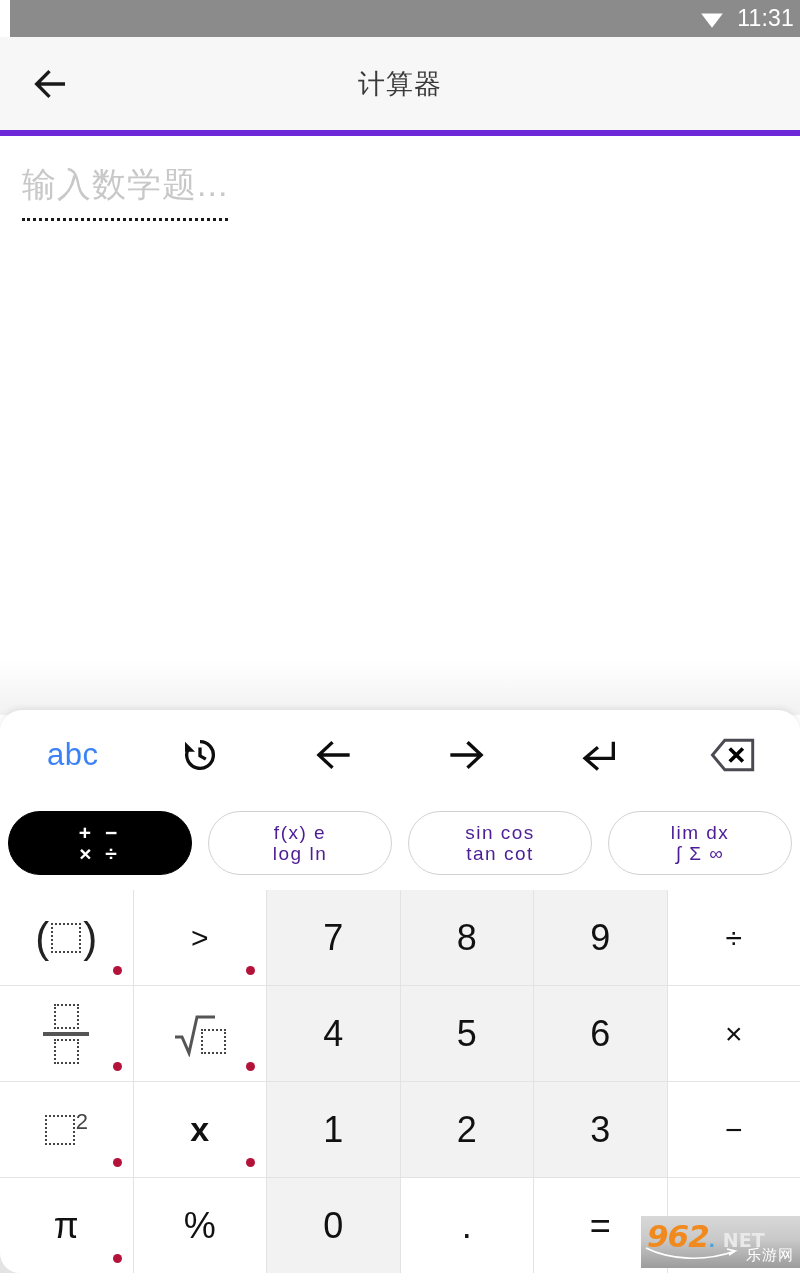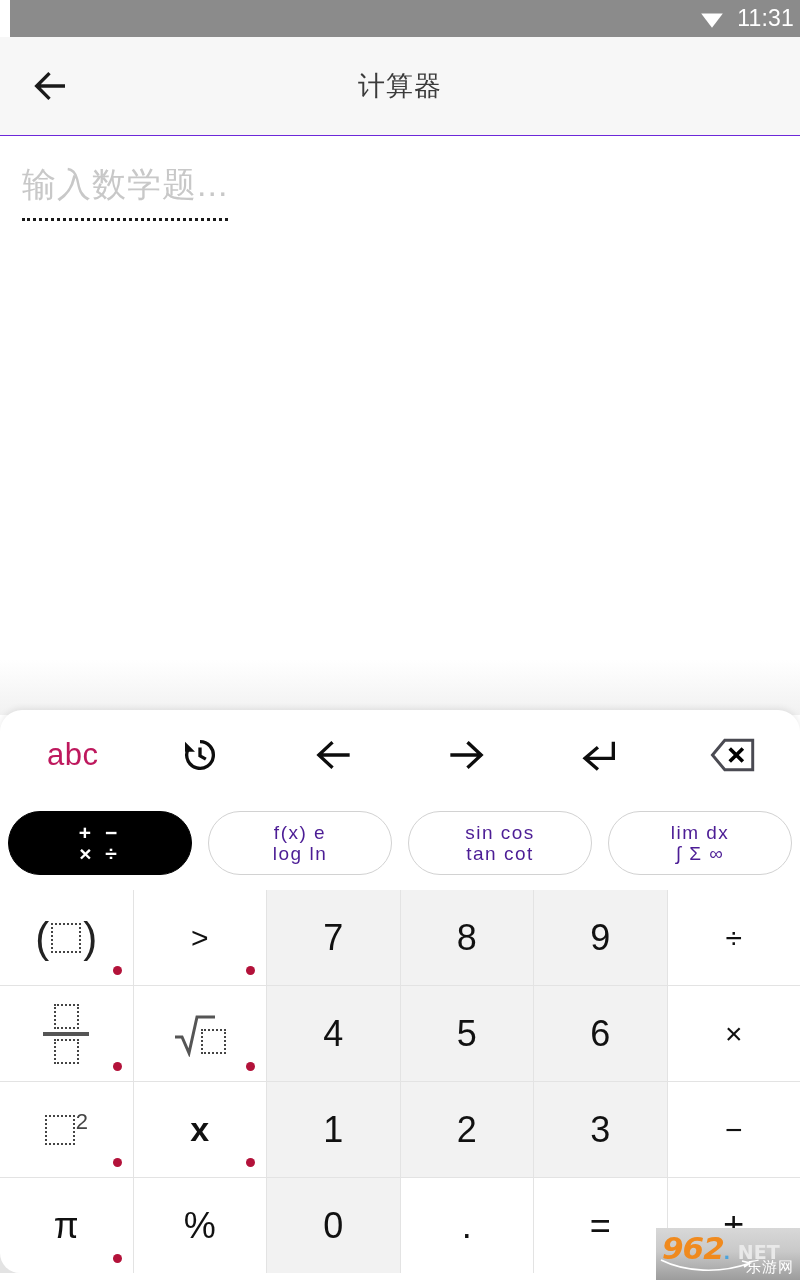--- a/index.html
+++ b/index.html
@@ -19,21 +19,21 @@
   }
   .wifi-icon{ width:26px; height:26px; display:block; margin-right:12px; }
   .status-time{
     color:#ffffff; font-size:23px; letter-spacing:.2px;
     font-family:"Liberation Sans", sans-serif;
   }
 
   
   .appbar{
     position:absolute; left:0; top:37px; width:800px; height:99px;
-    background:#f7f7f7; border-bottom:1px solid #6d28d9;
+    background:#f7f7f7; border-bottom:6px solid #6d28d9;
     display:flex; align-items:center;
   }
   .back-btn{
     width:72px; height:72px; margin-left:14px;
     display:flex; align-items:center; justify-content:center;
     cursor:pointer;
   }
   .back-btn svg{ display:block; }
   .appbar-title{
     position:absolute; left:0; right:0; text-align:center;
@@ -69,21 +69,21 @@
   }
 
   
   .kb-toolbar{
     height:90px; display:flex; align-items:center;
   }
   .tool-btn{
     flex:1; height:90px; display:flex; align-items:center; justify-content:center;
     cursor:pointer;
   }
-  .tool-abc{ font-size:31px; color:#be185d; letter-spacing:.5px;margin-left:12px; }
+  .tool-abc{ font-size:31px; color:#3b82f6; letter-spacing:.5px;margin-left:12px; }
   .tool-btn svg{ display:block; }
 
   
   .kb-chips{
     height:85px; display:flex; align-items:center;
     padding:0 8px; gap:16px;
   }
   .chip{
     flex:1; height:64px; border-radius:34px;
     border:1px solid #d2d2d2; background:#ffffff;
@@ -136,21 +136,21 @@
   .ph.sm{ width:25px; height:25px; }
   .g-frac{ display:flex; flex-direction:column; align-items:center; gap:3px; }
   .g-frac .bar{ width:46px; height:4px; background:#555; }
   .g-sqrt{ display:flex; align-items:flex-start; }
   .g-sqrt svg{ display:block; }
   .g-pow{ display:flex; align-items:flex-start; }
   .g-pow sup{ font-size:22px; color:#444; line-height:1; margin-left:1px; margin-top:-4px; }
 
   
   .watermark{
-    position:absolute; right:0; bottom:0; width:144px; height:52px;
+    position:absolute; right:0; bottom:12px; width:159px; height:52px;
     background:linear-gradient(to bottom,#d8d8d8 0%,#c9c9c9 45%,#9c9c9c 100%);
     overflow:hidden;
   }
   .wm-row1{
     position:absolute; left:6px; top:2px;
     display:flex; align-items:baseline;
   }
   .wm-962{
     font-family:"DejaVu Sans", sans-serif;
     font-size:31px; font-weight:bold; font-style:italic;

